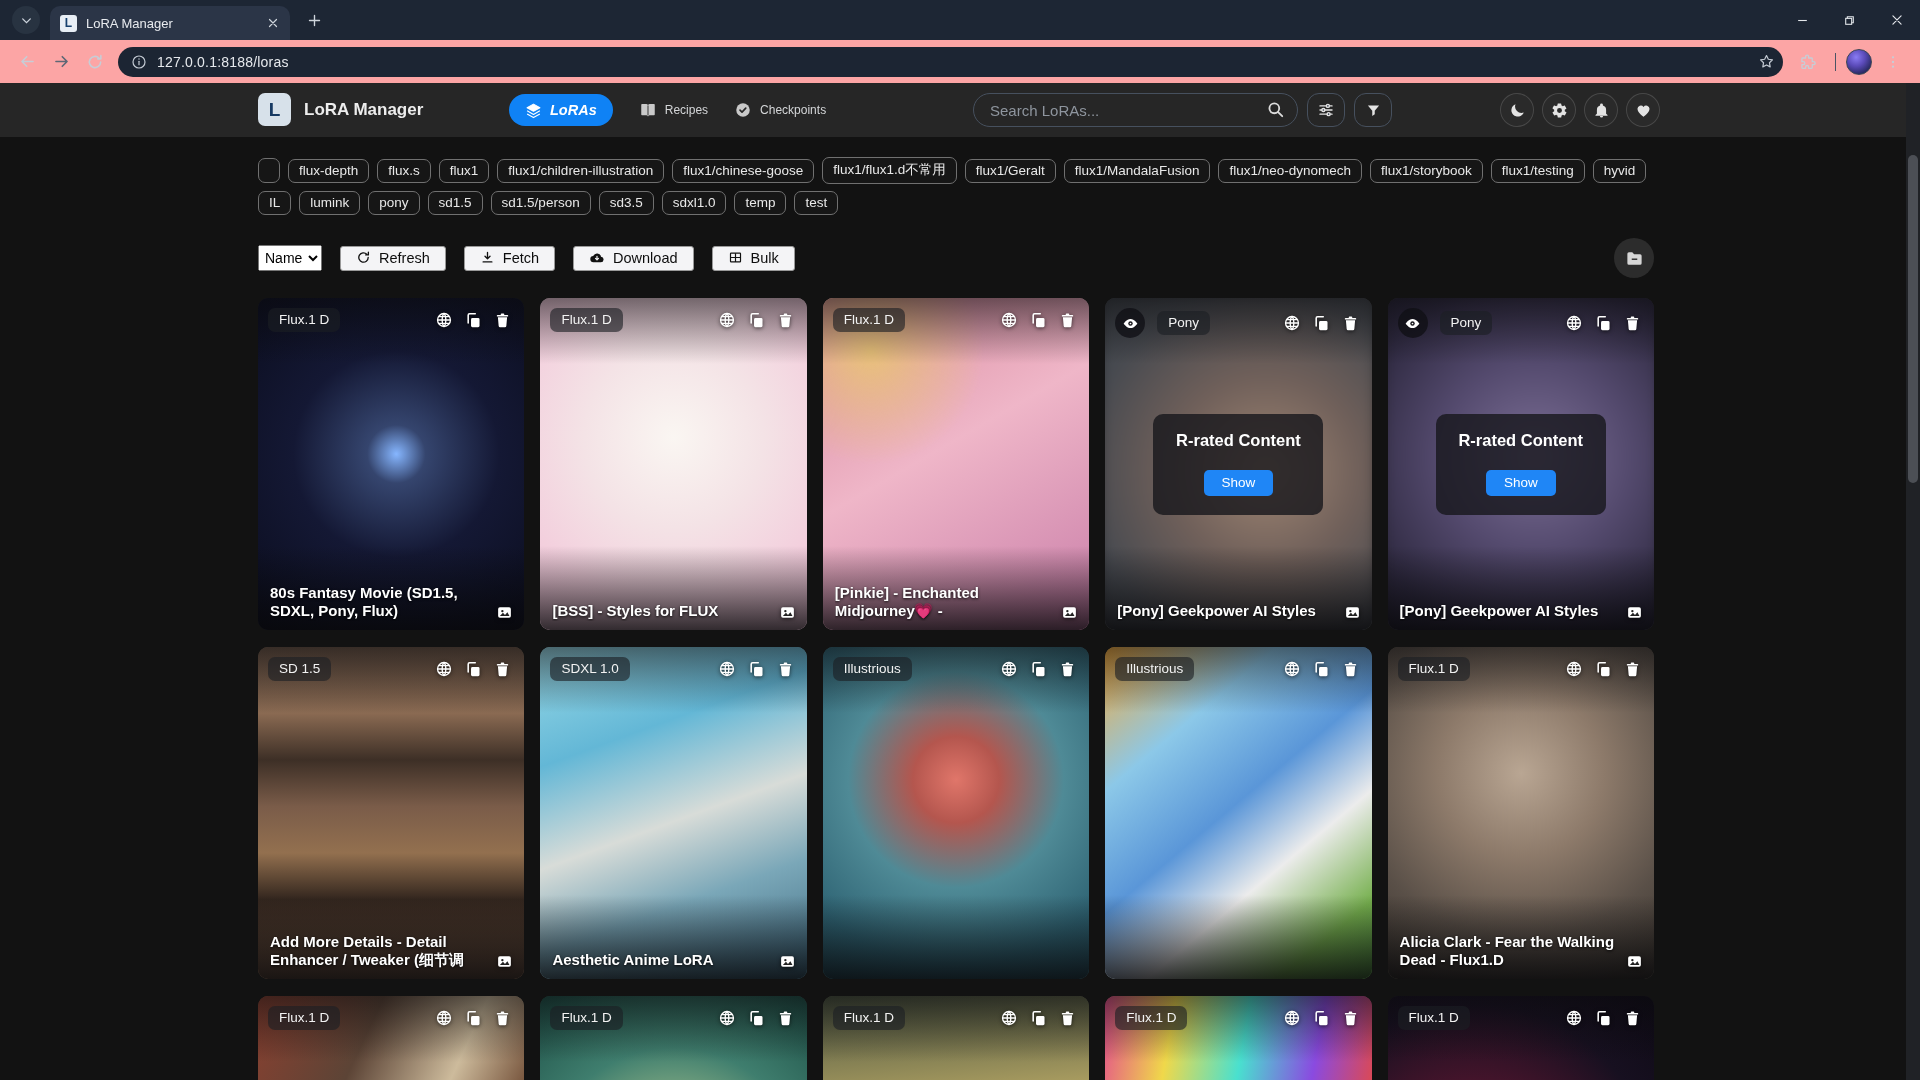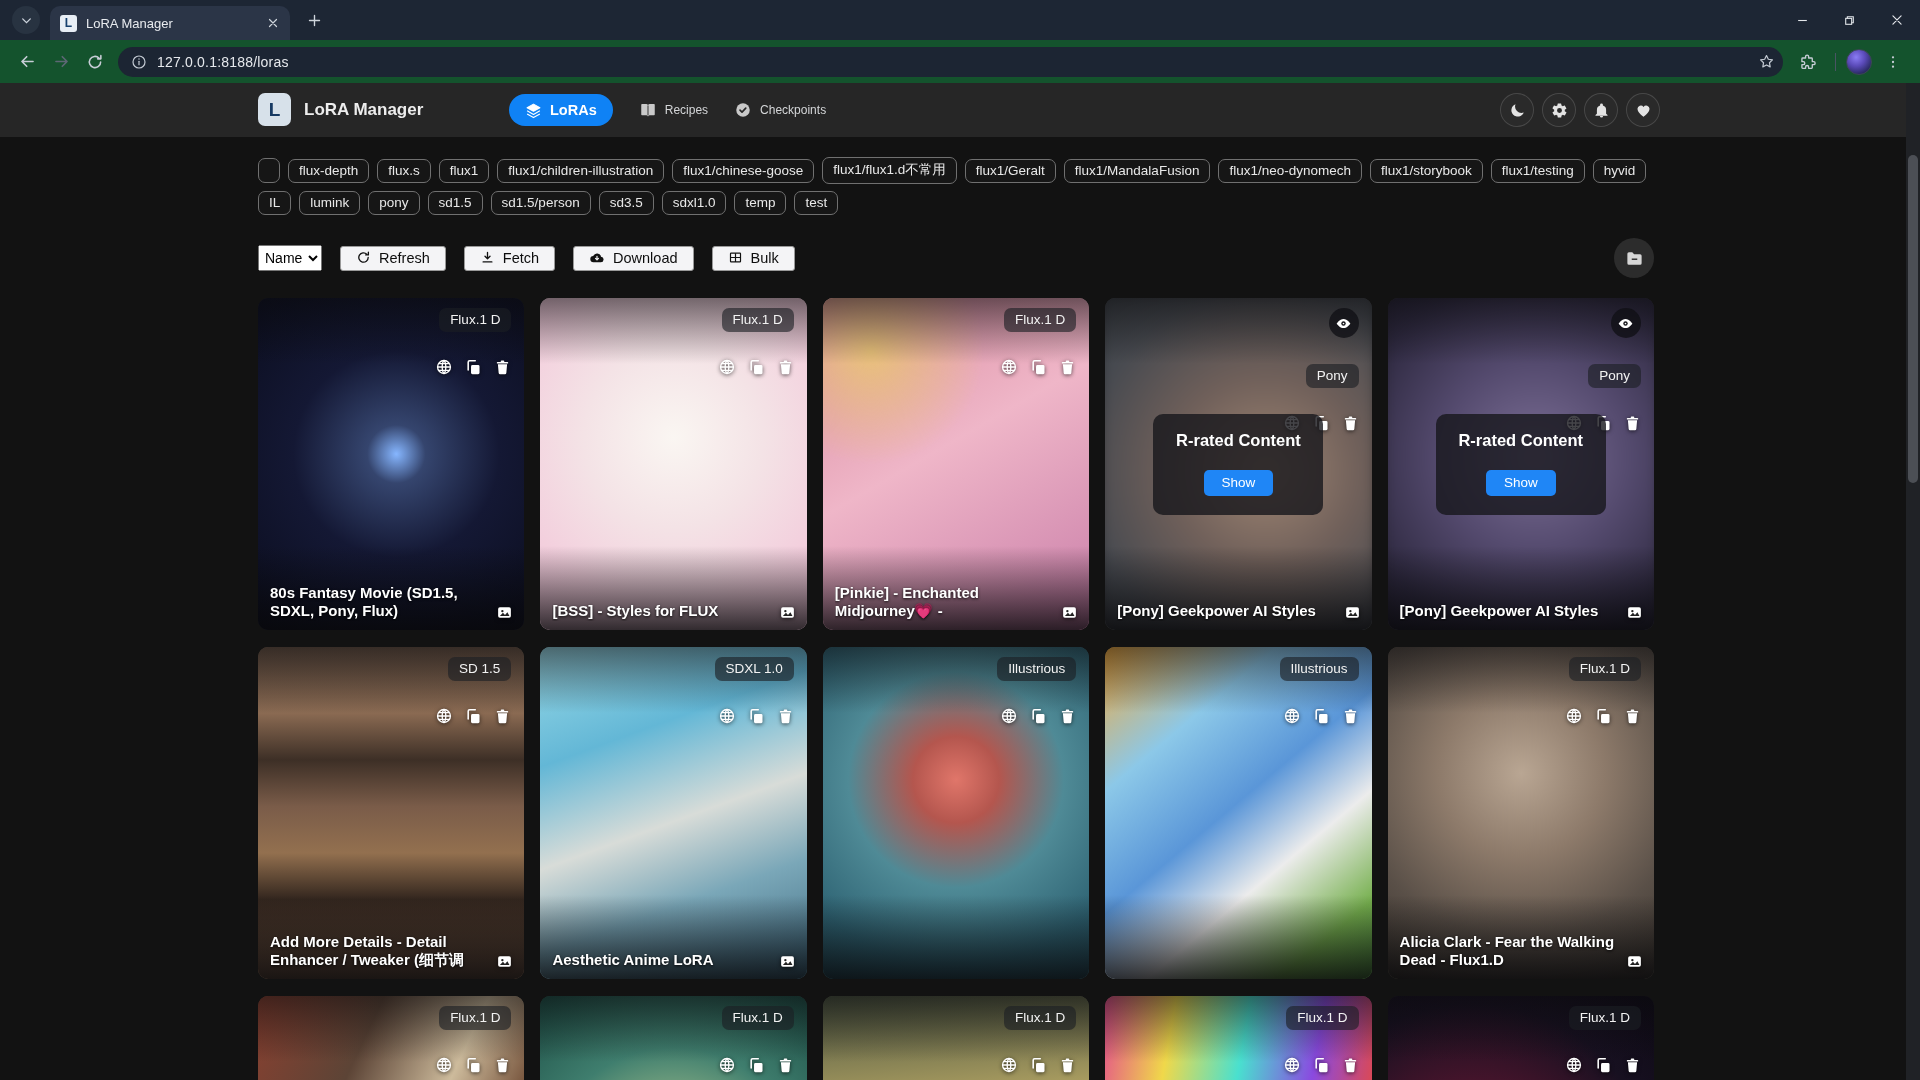--- a/index.html
+++ b/index.html
@@ -11,37 +11,37 @@
   .tabstrip { position:absolute; top:0; left:0; right:0; height:40px; background:#1d2634; display:flex; align-items:flex-end; }
   .tab-search-btn { width:28px; height:28px; border-radius:50%; margin:0 0 6px 12px; display:flex; align-items:center; justify-content:center; color:#ccd3dc; background:#283341; }
   .browser-tab { width:240px; height:34px; background:#2b3547; border-radius:10px 10px 0 0; display:flex; align-items:center; padding:0 8px 0 10px; margin-left:10px; color:#e8ebef; }
   .tab-favicon { width:17px; height:17px; border-radius:3px; background:#e8eef5; color:#17406e; font-weight:bold; font-size:12px; display:flex; align-items:center; justify-content:center; flex:none; }
   .tab-title { font-size:13px; margin-left:9px; flex:1; white-space:nowrap; overflow:hidden; }
   .tab-close { width:18px; height:18px; border-radius:50%; color:#cfd5dc; display:flex; align-items:center; justify-content:center; }
   .newtab-btn { width:28px; height:28px; margin:0 0 6px 10px; display:flex; align-items:center; justify-content:center; color:#cfd5dc; }
   .win-controls { position:absolute; right:0; top:0; height:40px; display:flex; }
   .win-btn { width:47px; height:100%; display:flex; align-items:center; justify-content:center; color:#e4e7eb; }
 
-  .browser-toolbar { position:absolute; top:40px; left:0; right:0; height:43px; background:#14532d; display:flex; align-items:center; padding:0 10px; }
+  .browser-toolbar { position:absolute; top:40px; left:0; right:0; height:43px; background:#fca5a5; display:flex; align-items:center; padding:0 10px; }
   .nav-ic { width:34px; height:34px; display:flex; align-items:center; justify-content:center; color:#c7cdd6; flex:none; }
   .nav-ic.disabled { color:#5d6775; }
   .omnibox { flex:1; height:30px; border-radius:15px; background:#1c2533; display:flex; align-items:center; margin:0 8px 0 6px; padding:0 8px 0 13px; color:#e6e9ed; }
   .omni-url { font-size:14px; margin-left:10px; flex:1; letter-spacing:.2px; }
   .omni-ic { color:#c3cad3; display:flex; align-items:center; }
   .tb-right { display:flex; align-items:center; gap:4px; }
   .tb-sep { width:1px; height:18px; background:#4a5464; margin:0 6px; }
   .avatar { width:26px; height:26px; border-radius:50%; background:radial-gradient(circle at 38% 30%, #8a7cf4 0%, #5a4ab8 40%, #27285e 78%, #141436 100%); border:1px solid #3c4656; }
 
   
   .app-header { position:absolute; top:83px; left:0; right:0; height:54px; background:#262626; }
   .brand { position:absolute; left:258px; top:10px; display:flex; align-items:center; gap:13px; }
   .brand-logo { width:33px; height:33px; border-radius:7px; background:#d7e1ea; color:#173a63; font-weight:bold; font-size:19px; display:flex; align-items:center; justify-content:center; }
   .brand-title { font-size:17px; font-weight:bold; color:#ededed; }
   .main-nav { position:absolute; left:509px; top:11px; display:flex; align-items:center; gap:26px; }
-  .nav-pill { display:flex; align-items:center; gap:8px; height:32px; padding:0 16px; border-radius:16px; background:#0f82f5; color:#fff; font-size:14.5px; font-weight:bold; }
+  .nav-pill { display:flex; align-items:center; gap:8px; height:32px; padding:0 16px; border-radius:16px; background:#0f82f5; color:#fff; font-size:14.5px; font-weight:bold;font-style:italic; }
   .nav-item { display:flex; align-items:center; gap:8px; color:#d4d6d8; font-size:12px; }
   .nav-item .ic { color:#c9c9c9; }
   .search-wrap { position:absolute; left:973px; top:10px; display:flex; align-items:center; gap:9px; }
   .search-box { position:relative; width:325px; height:34px; }
   .search-box input { width:100%; height:100%; background:transparent; border:1px solid #46505e; border-radius:17px; color:#e8e8e8; font-size:15px; padding:0 42px 0 16px; font-family:inherit; }
   .search-box input::placeholder { color:#8e959e; }
   .search-ic { position:absolute; right:13px; top:7px; color:#dcdcdc; }
   .hdr-sq-btn { width:38px; height:34px; border:1px solid #46505e; border-radius:12px; display:flex; align-items:center; justify-content:center; color:#e3e3e3; background:transparent; }
   .hdr-icons { position:absolute; left:1500px; top:10px; display:flex; gap:8px; }
   .hdr-circle-btn { width:34px; height:34px; border-radius:50%; border:1px solid rgba(255,255,255,.14); display:flex; align-items:center; justify-content:center; color:#e3e3e3; background:rgba(255,255,255,.02); }
@@ -58,21 +58,21 @@
   .tool-btn { display:flex; align-items:flex-start; gap:8px; background:#f4f4f6; color:#0d0d0d; border:1px solid #999; border-radius:3px; padding:3px 15px 4px; font-size:14.5px; font-family:Liberation Sans, sans-serif; }
   .tool-btn .ic { color:#111; }
   .folder-btn { margin-left:auto; width:40px; height:40px; border-radius:50%; background:#2c2c2c; display:flex; align-items:center; justify-content:center; color:#d6d6d6; }
 
   .cards-grid { margin-top:20px; display:grid; grid-template-columns:repeat(5,1fr); column-gap:16px; row-gap:17px; }
   .card { position:relative; height:332px; border-radius:10px; overflow:hidden; background:#1b1b1b; }
   .card-art { position:absolute; inset:0; }
   .card.nsfw .card-art { filter:blur(6px); transform:scale(1.05); }
   .shade-top { position:absolute; top:0; left:0; right:0; height:66px; background:linear-gradient(rgba(10,10,12,.55), rgba(10,10,12,0)); }
   .shade-bottom { position:absolute; bottom:0; left:0; right:0; height:84px; background:linear-gradient(rgba(8,8,10,0), rgba(8,8,10,.82)); }
-  .card-header { position:absolute; top:10px; left:10px; right:13px; display:flex; align-items:flex-end; gap:26px;flex-direction:column; }
+  .card-header { position:absolute; top:10px; left:10px; right:13px; display:flex; align-items:center; gap:12px; }
   .model-badge { background:rgba(28,30,36,.62); border-radius:7px; padding:4px 11px 5px; font-size:13.5px; color:#f2f2f2; }
   .eye-badge { width:30px; height:30px; border-radius:50%; background:rgba(16,16,20,.78); display:flex; align-items:center; justify-content:center; color:#fff; flex:none; }
   .card-icons { margin-left:auto; display:flex; gap:12px; color:#fff; filter:drop-shadow(0 1px 2px rgba(0,0,0,.65)); }
   .card-ic { display:flex; align-items:center; }
   .nsfw-overlay { position:absolute; inset:0; display:flex; align-items:center; justify-content:center; }
   .nsfw-box { background:rgba(22,23,28,.8); border-radius:10px; padding:17px 16px 19px; text-align:center; width:170px; }
   .nsfw-title { font-size:16.5px; font-weight:bold; color:#fff; white-space:nowrap; }
   .nsfw-show { margin-top:20px; background:#1f86f6; color:#fff; border:none; border-radius:5px; padding:5px 18px 6px; font-size:13.5px; font-family:inherit; }
   .card-footer { position:absolute; left:12px; right:11px; bottom:9px; display:flex; align-items:flex-end; gap:8px; }
   .card-title { flex:1; font-size:15px; font-weight:bold; color:#fff; line-height:1.25; text-shadow:0 1px 3px rgba(0,0,0,.9); display:-webkit-box; -webkit-line-clamp:2; -webkit-box-orient:vertical; overflow:hidden; }
@@ -206,20 +206,48 @@
     <div class="nav-item">
       <span class="ic">
           <svg width="18" height="18" viewBox="0 0 24 24">
             <circle cx="12" cy="12" r="9" fill="currentColor"></circle>
             <path d="M8 12.2l2.7 2.7 5-5.4" fill="none" stroke="#262626" stroke-width="2.2" stroke-linecap="round" stroke-linejoin="round"></path>
           </svg>
         </span>
       <span>Checkpoints</span>
     </div>
   </div>
+  <div class="search-wrap">
+    <div class="search-box">
+      <input type="text" placeholder="Search LoRAs..." style="">
+      <span class="search-ic">
+          <svg width="19" height="19" viewBox="0 0 24 24" fill="none" stroke="currentColor" stroke-width="2.3" stroke-linecap="round">
+            <circle cx="10.5" cy="10.5" r="6.2"></circle>
+            <path d="M15.3 15.3L20.5 20.5"></path>
+          </svg>
+        </span>
+    </div>
+    <div class="hdr-sq-btn">
+      <span>
+          <svg width="18" height="18" viewBox="0 0 24 24" stroke="currentColor" stroke-width="1.9" stroke-linecap="round" fill="none">
+            <path d="M4 6.5h16M4 12h16M4 17.5h16"></path>
+            <circle cx="14.5" cy="6.5" r="2" fill="#2b3445"></circle>
+            <circle cx="8.5" cy="12" r="2" fill="#2b3445"></circle>
+            <circle cx="15.5" cy="17.5" r="2" fill="#2b3445"></circle>
+          </svg>
+        </span>
+    </div>
+    <div class="hdr-sq-btn">
+      <span>
+          <svg width="15" height="15" viewBox="0 0 24 24" fill="currentColor">
+            <path d="M3 4h18l-7 8.2V18l-4 2.6v-8.4z"></path>
+          </svg>
+        </span>
+    </div>
+  </div>
   <div class="hdr-icons">
     <div class="hdr-circle-btn">
         <span>
           <svg width="17" height="17" viewBox="0 0 24 24" fill="currentColor">
             <path d="M20.8 14.8A9 9 0 0 1 9.2 3.2 9 9 0 1 0 20.8 14.8z"></path>
           </svg>
         </span>
       </div>
     <div class="hdr-circle-btn">
         <span>

